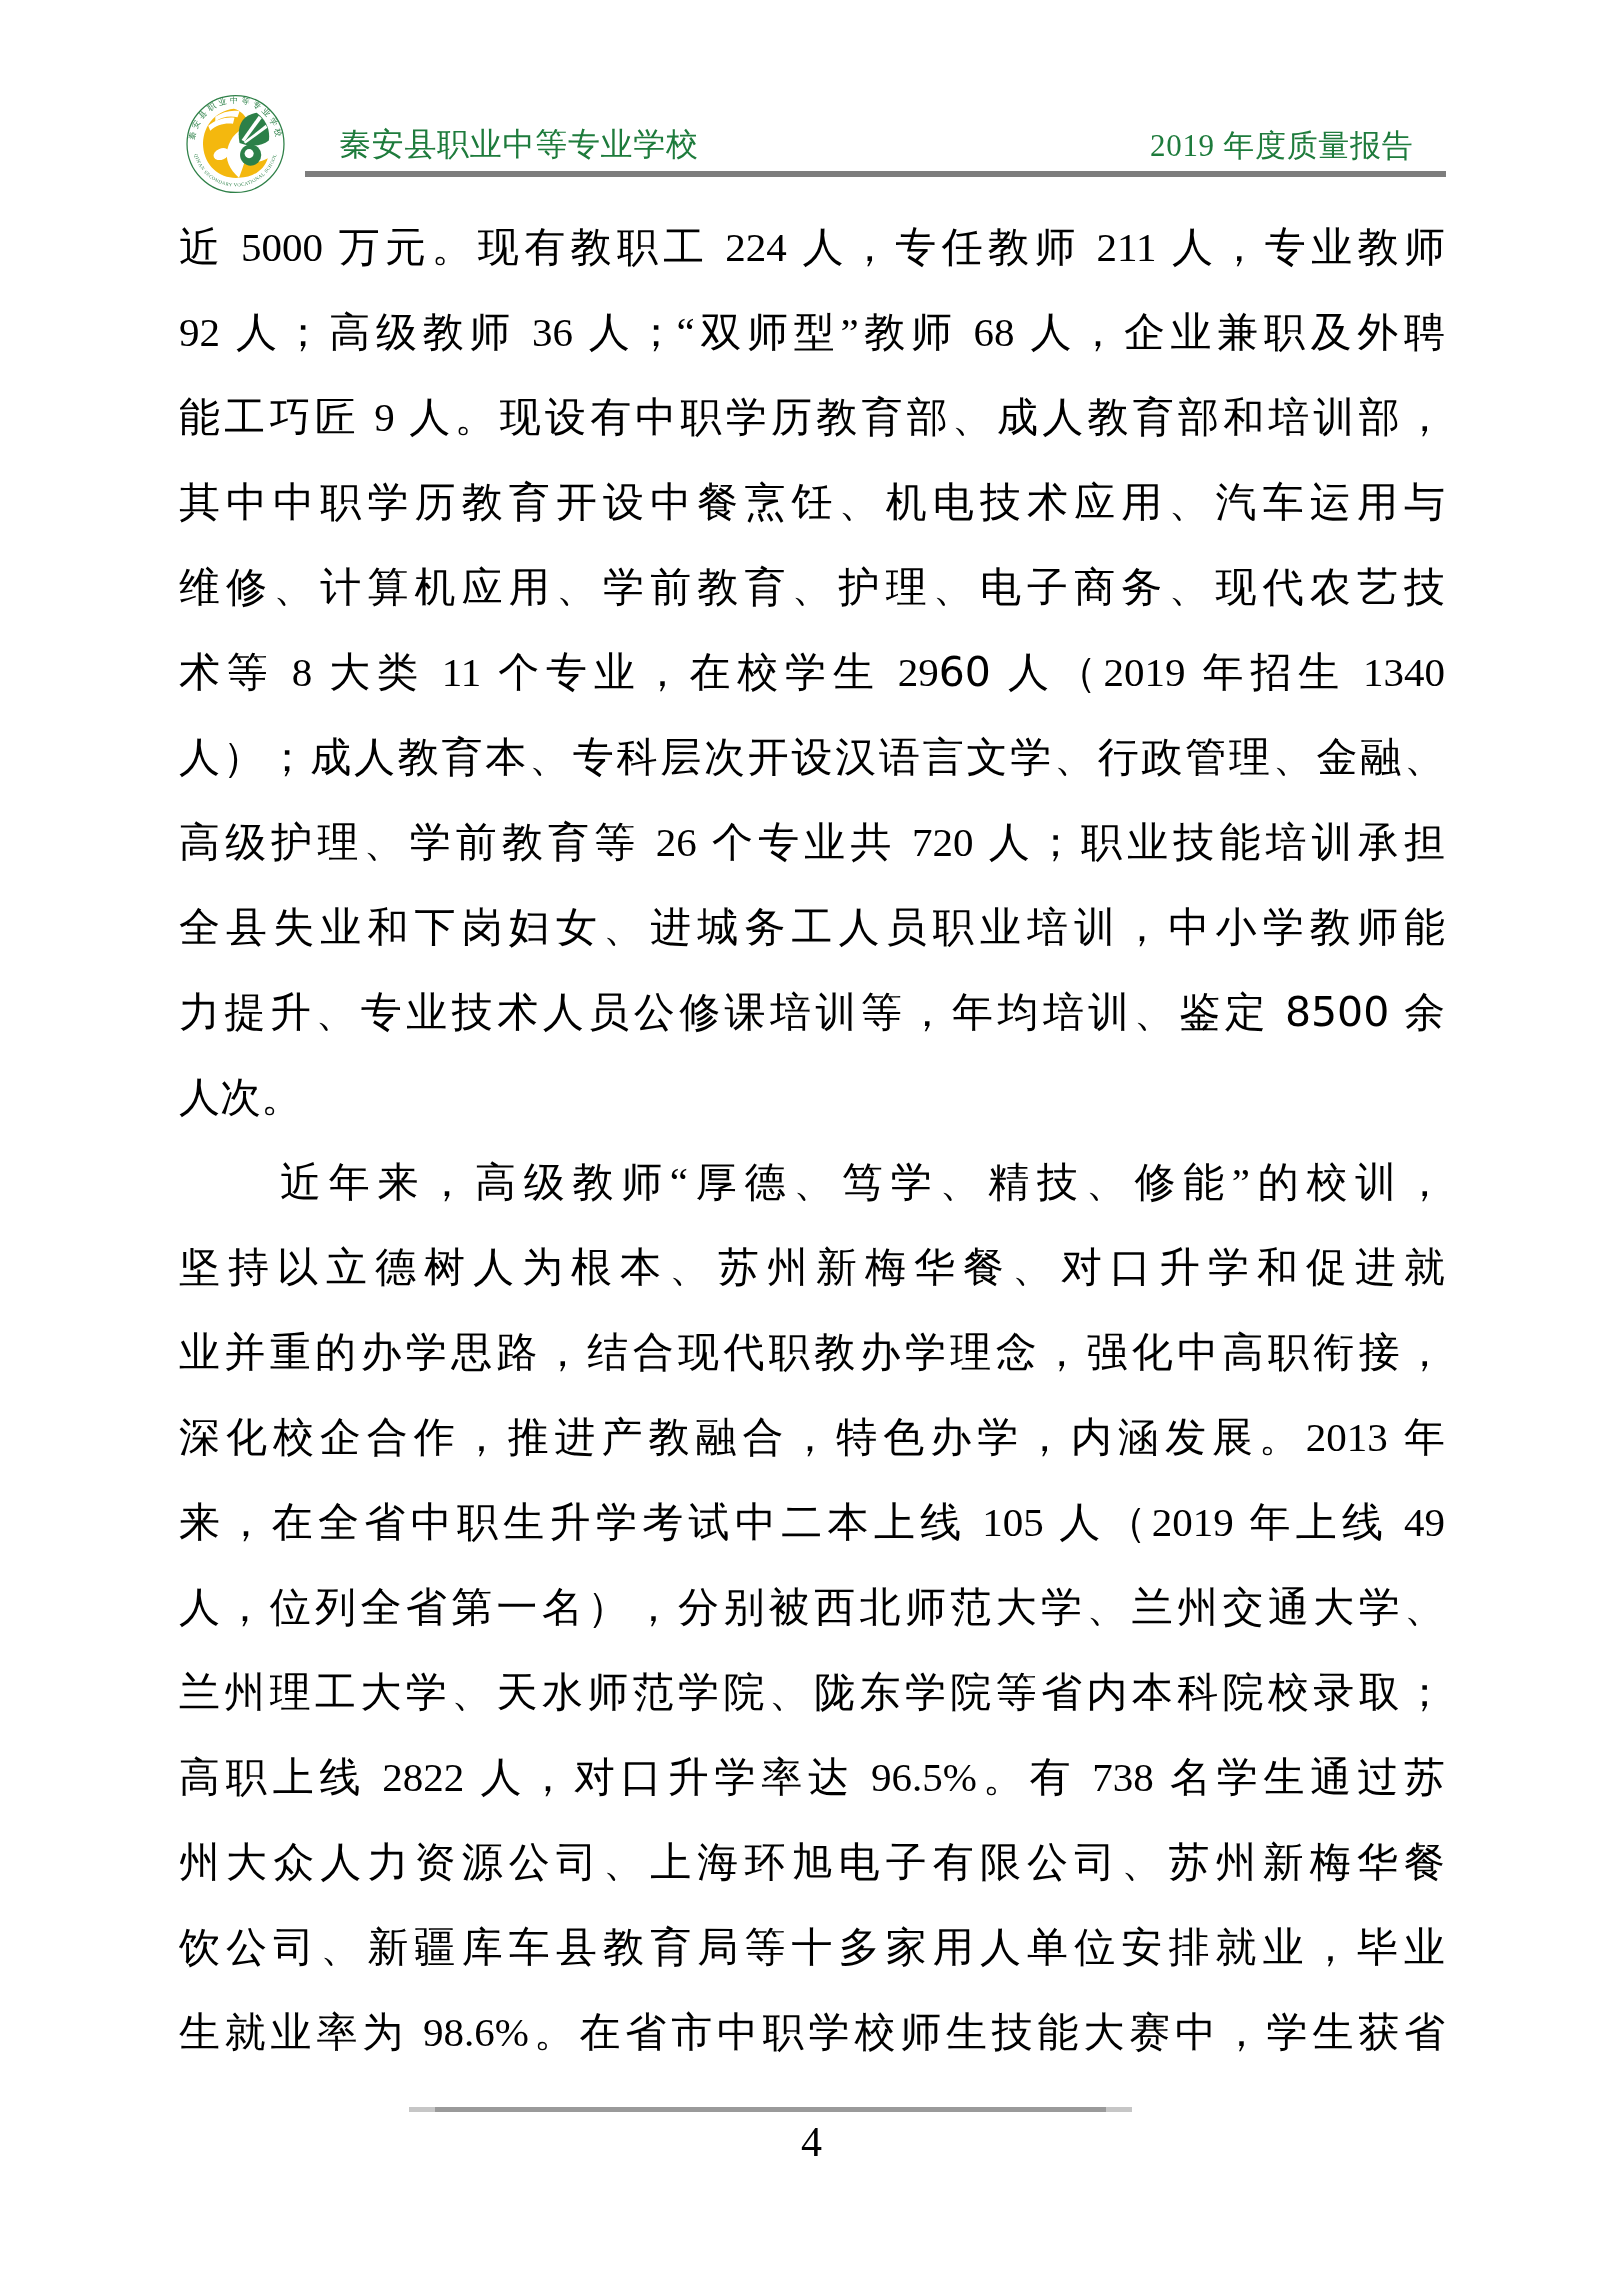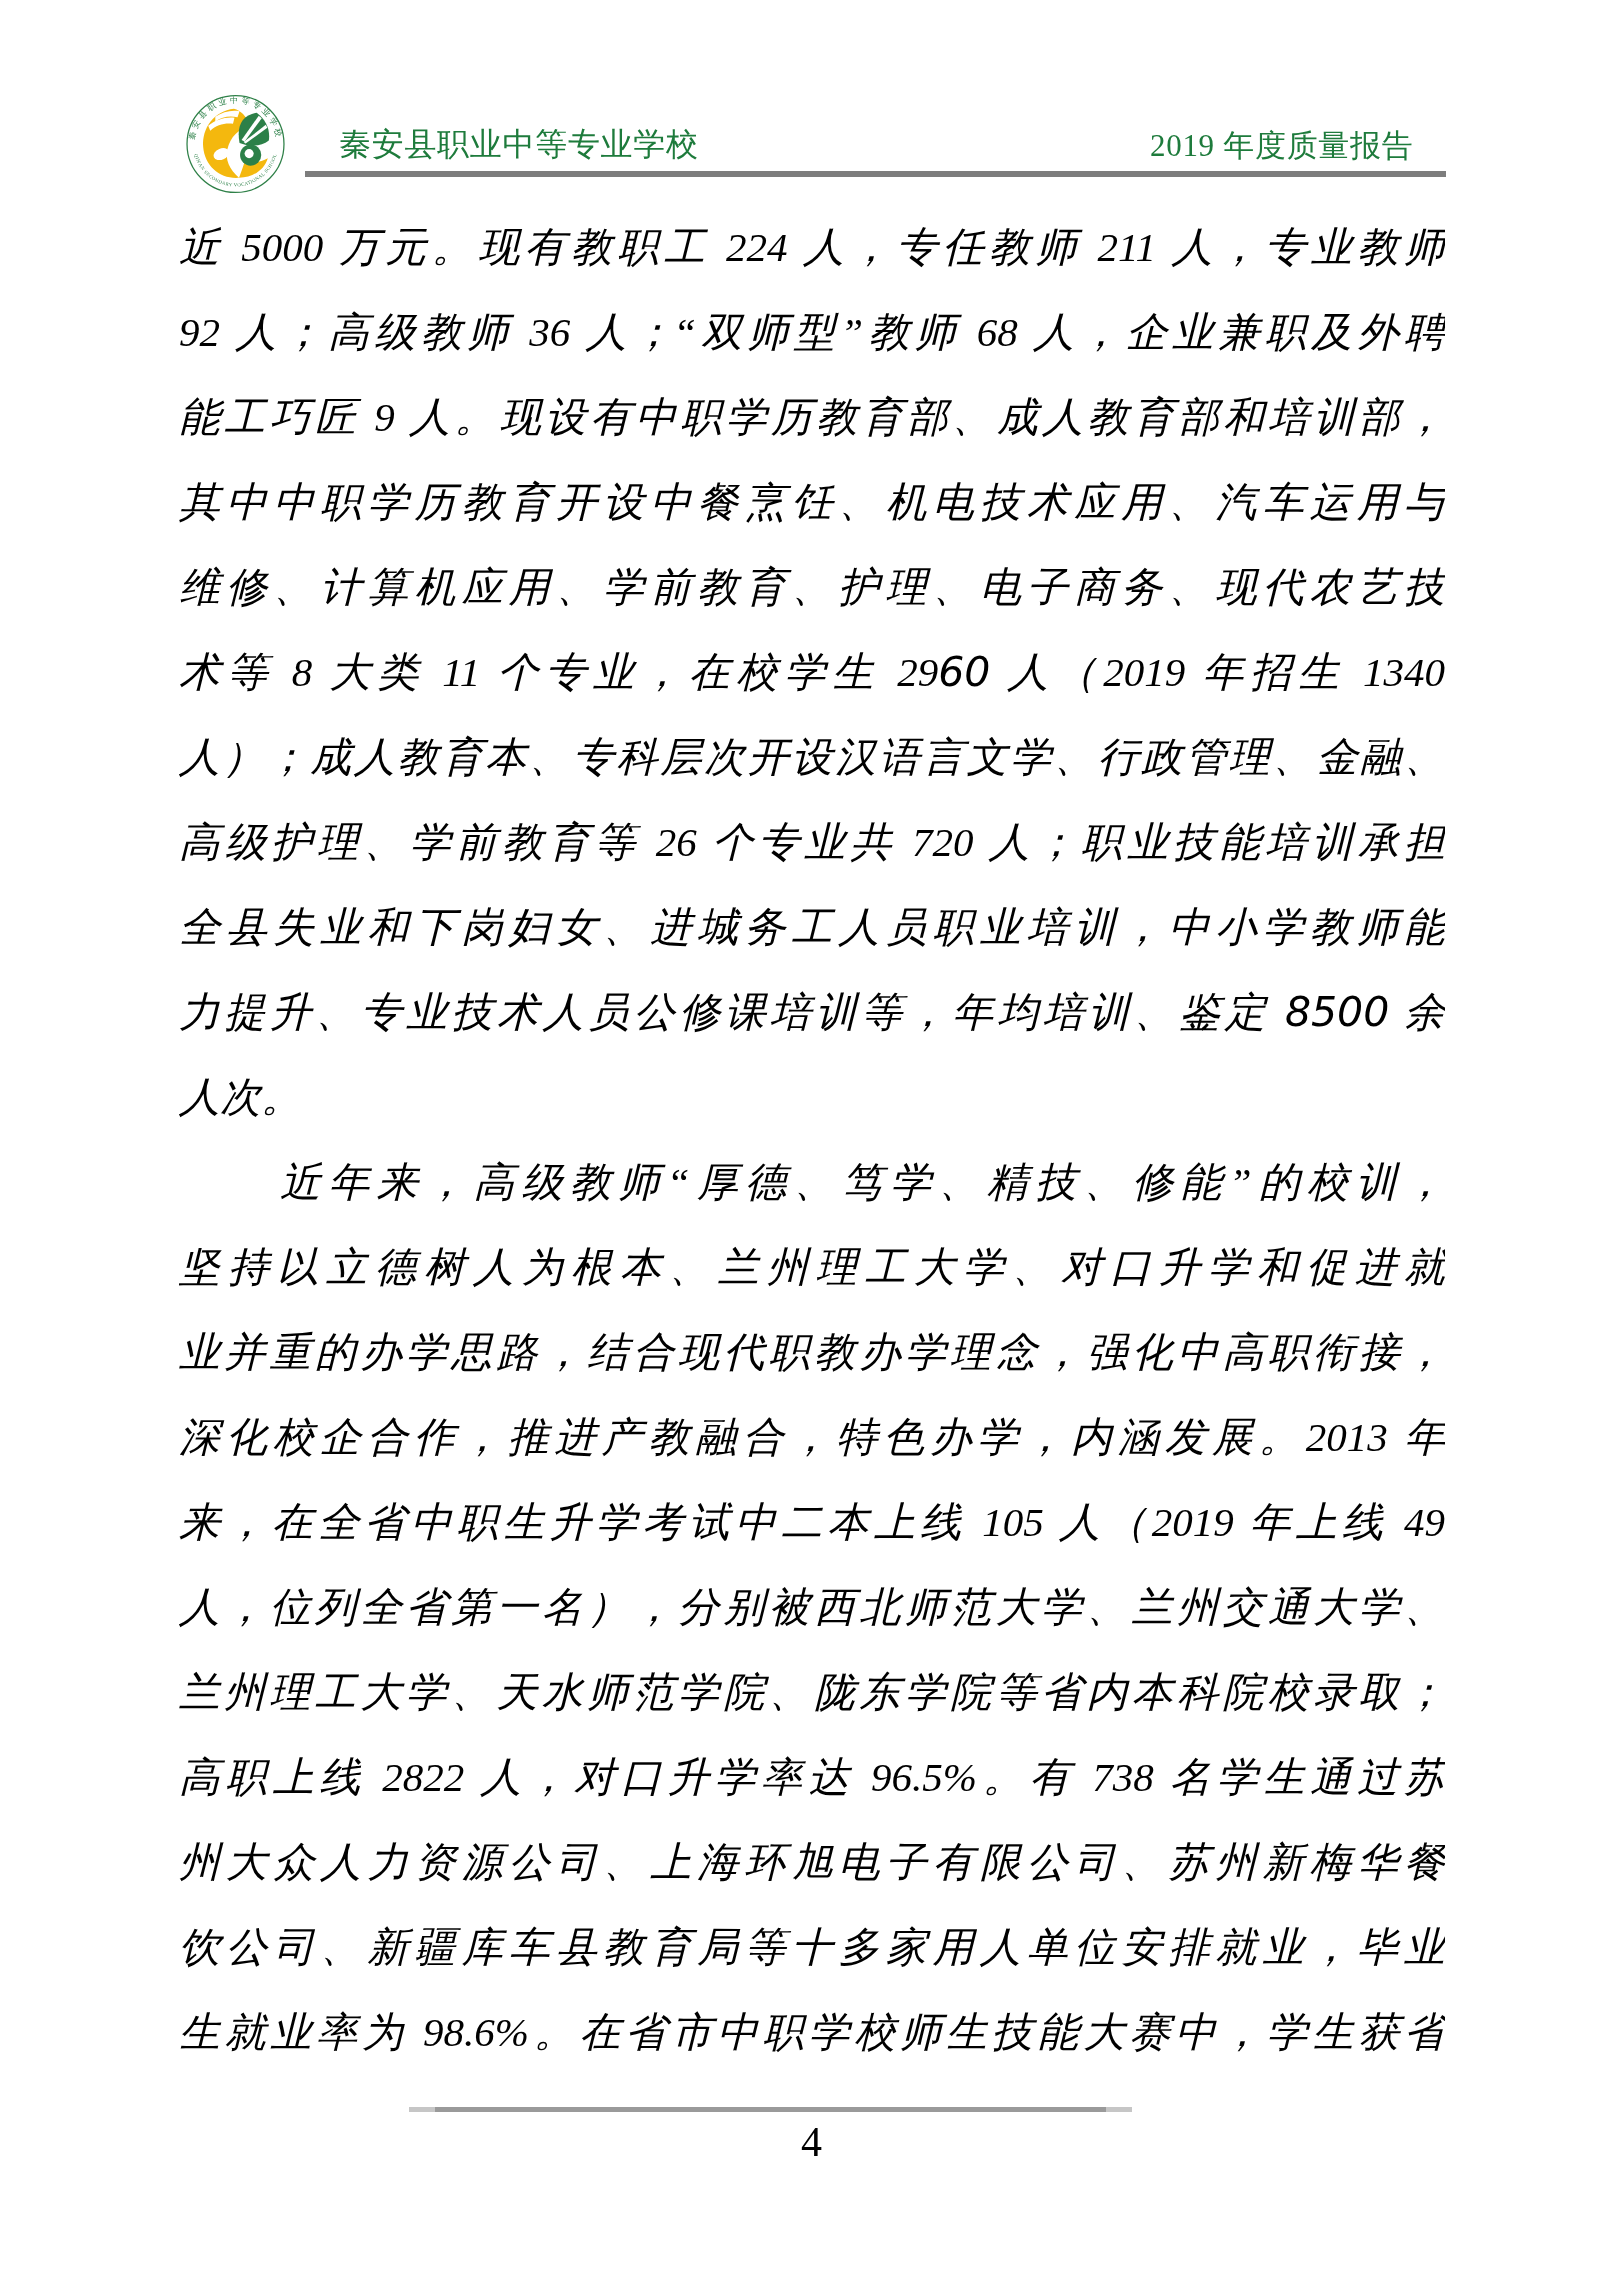--- a/index.html
+++ b/index.html
@@ -22,21 +22,21 @@
     position:absolute;left:1150px;top:125px;
     font-size:31px;letter-spacing:0.7px;white-space:nowrap;
     color:var(--accent,#1e7b3c);
   }
   .hdr-rule{
     position:absolute;left:305px;top:171px;width:1141px;height:5.5px;
     background:#7d7d7d;
   }
   
   .doc-body{
-    position:absolute;left:179px;top:205px;width:1266px;font-style:italic;
+    position:absolute;left:179px;top:205px;width:1266px;
   }
   .line{
     font-size:41px;
     line-height:85px;
     height:85px;
     text-align:justify;
     text-align-last:justify;
     text-justify:auto;
     white-space:normal;
     overflow:hidden;
@@ -98,21 +98,21 @@
       <div class="line"><span>能工巧匠 9 人。现设有中职学历教育部、成人教育部和培训部，</span></div>
       <div class="line"><span>其中中职学历教育开设中餐烹饪、机电技术应用、汽车运用与</span></div>
       <div class="line"><span>维修、计算机应用、学前教育、护理、电子商务、现代农艺技</span></div>
       <div class="line"><span>术等 8 大类 11 个专业，在校学生 29</span><span class="alt">60</span><span> 人（2019 年招生 1340</span></div>
       <div class="line"><span>人）；成人教育本、专科层次开设汉语言文学、行政管理、金融、</span></div>
       <div class="line"><span>高级护理、学前教育等 26 个专业共 720 人；职业技能培训承担</span></div>
       <div class="line"><span>全县失业和下岗妇女、进城务工人员职业培训，中小学教师能</span></div>
       <div class="line"><span>力提升、专业技术人员公修课培训等，年均培训、鉴定 </span><span class="alt">8500</span><span> 余</span></div>
       <div class="line short"><span>人次。</span></div>
       <div class="line indent"><span>近年来，高级教师“厚德、笃学、精技、修能”的校训，</span></div>
-      <div class="line"><span>坚持以立德树人为根本、兰州理工大学、对口升学和促进就</span></div>
+      <div class="line"><span>坚持以立德树人为根本、苏州新梅华餐、对口升学和促进就</span></div>
       <div class="line"><span>业并重的办学思路，结合现代职教办学理念，强化中高职衔接，</span></div>
       <div class="line"><span>深化校企合作，推进产教融合，特色办学，内涵发展。2013 年</span></div>
       <div class="line"><span>来，在全省中职生升学考试中二本上线 105 人（2019 年上线 49</span></div>
       <div class="line"><span>人，位列全省第一名），分别被西北师范大学、兰州交通大学、</span></div>
       <div class="line"><span>兰州理工大学、天水师范学院、陇东学院等省内本科院校录取；</span></div>
       <div class="line"><span>高职上线 2822 人，对口升学率达 96.5%。有 738 名学生通过苏</span></div>
       <div class="line"><span>州大众人力资源公司、上海环旭电子有限公司、苏州新梅华餐</span></div>
       <div class="line"><span>饮公司、新疆库车县教育局等十多家用人单位安排就业，毕业</span></div>
       <div class="line"><span>生就业率为 98.6%。在省市中职学校师生技能大赛中，学生获省</span></div>
     </main>

